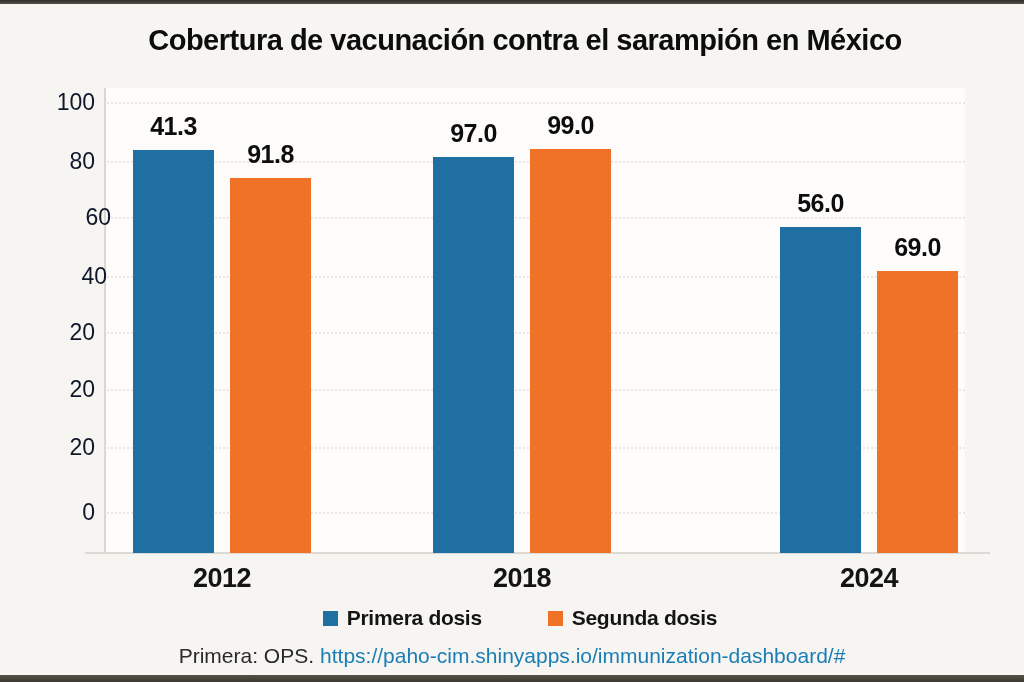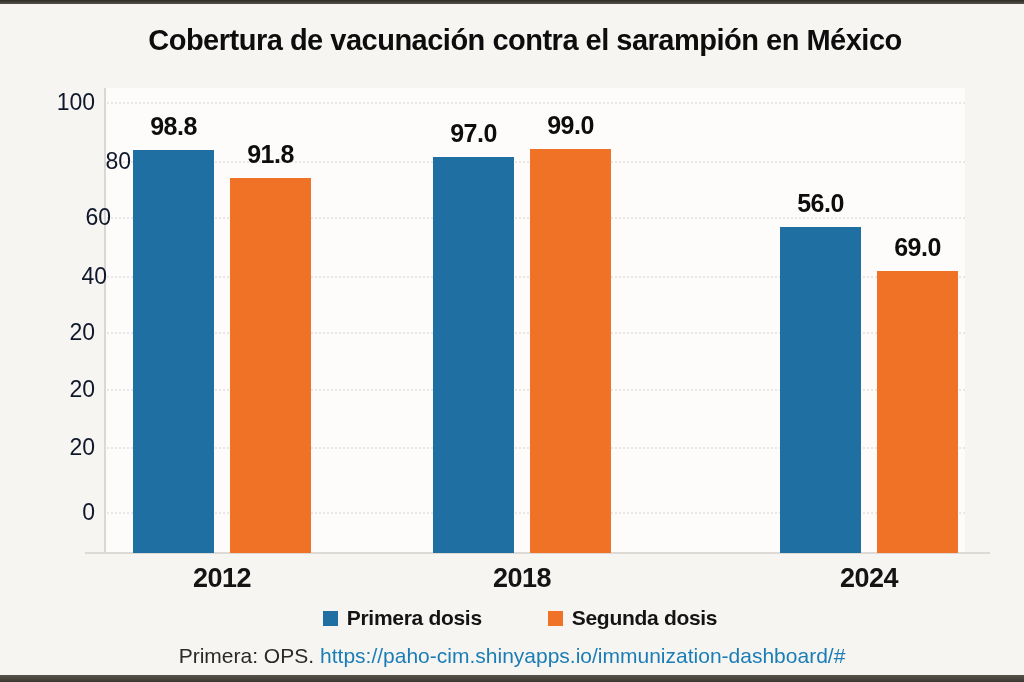--- a/index.html
+++ b/index.html
@@ -58,35 +58,35 @@
 <div class="chart-title">Cobertura de vacunación contra el sarampión en México</div>
 
 <div id="chart">
   <div class="plot-bg"></div>
   <div class="y-axis-line"></div>
   <div class="baseline"></div>
 
 <div class="gridline" style="top: 102px;"></div>
     <div class="ytick" style="top: 89px;">100</div>
     <div class="gridline" style="top: 161px;"></div>
-    <div class="ytick" style="top: 148px; padding-left: 36px;">80</div>
+    <div class="ytick" style="top: 148px;">80</div>
     <div class="gridline" style="top: 217px;"></div>
     <div class="ytick" style="top: 204px; margin-left: 16px;">60</div>
     <div class="gridline" style="top: 276px;"></div>
     <div class="ytick" style="top: 263px; padding-left: 12px;">40</div>
     <div class="gridline" style="top: 332px;"></div>
     <div class="ytick" style="top: 319px;">20</div>
     <div class="gridline" style="top: 389px;"></div>
     <div class="ytick" style="top: 376px;">20</div>
     <div class="gridline" style="top: 447px;"></div>
     <div class="ytick" style="top: 434px;">20</div>
     <div class="gridline" style="top: 512px;"></div>
     <div class="ytick" style="top: 499px;">0</div>
     <div class="bar" style="left: 133px; top: 150px; width: 81px; height: 403px; background: rgb(31, 111, 163);"></div>
-    <div class="value-label" style="left: 103px; top: 112px; width: 141px;">98.8</div>
+    <div class="value-label" style="left: 103px; top: 112px; width: 141px;">41.3</div>
     <div class="bar" style="left: 230px; top: 178px; width: 81px; height: 375px; background: rgb(239, 114, 38);"></div>
     <div class="value-label" style="left: 200px; top: 140px; width: 141px;">91.8</div>
     <div class="xtick" style="left: 152px;">2012</div>
     <div class="bar" style="left: 433px; top: 157px; width: 81px; height: 396px; background: rgb(31, 111, 163);"></div>
     <div class="value-label" style="left: 403px; top: 119px; width: 141px;">97.0</div>
     <div class="bar" style="left: 530px; top: 149px; width: 81px; height: 404px; background: rgb(239, 114, 38);"></div>
     <div class="value-label" style="left: 500px; top: 111px; width: 141px;">99.0</div>
     <div class="xtick" style="left: 452px;">2018</div>
     <div class="bar" style="left: 780px; top: 227px; width: 81px; height: 326px; background: rgb(31, 111, 163);"></div>
     <div class="value-label" style="left: 750px; top: 189px; width: 141px;">56.0</div>

